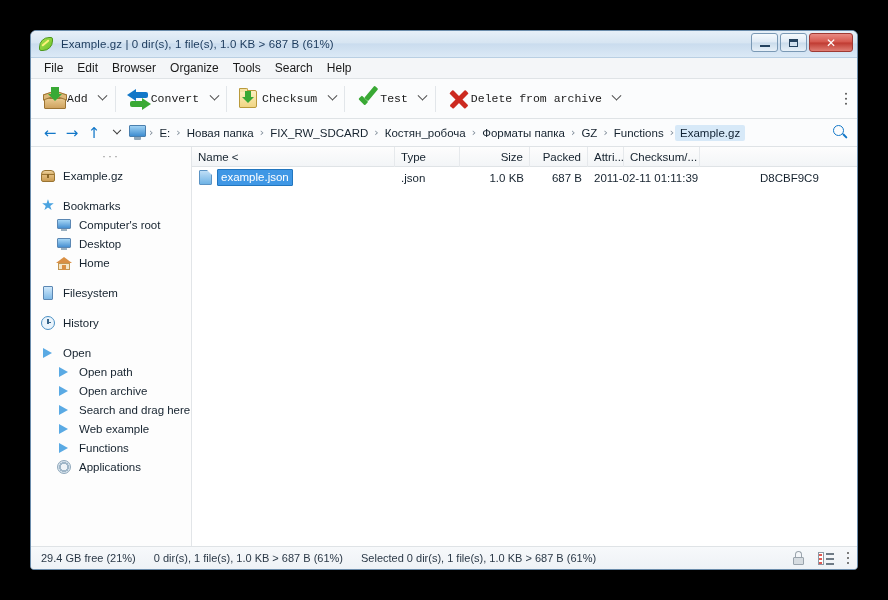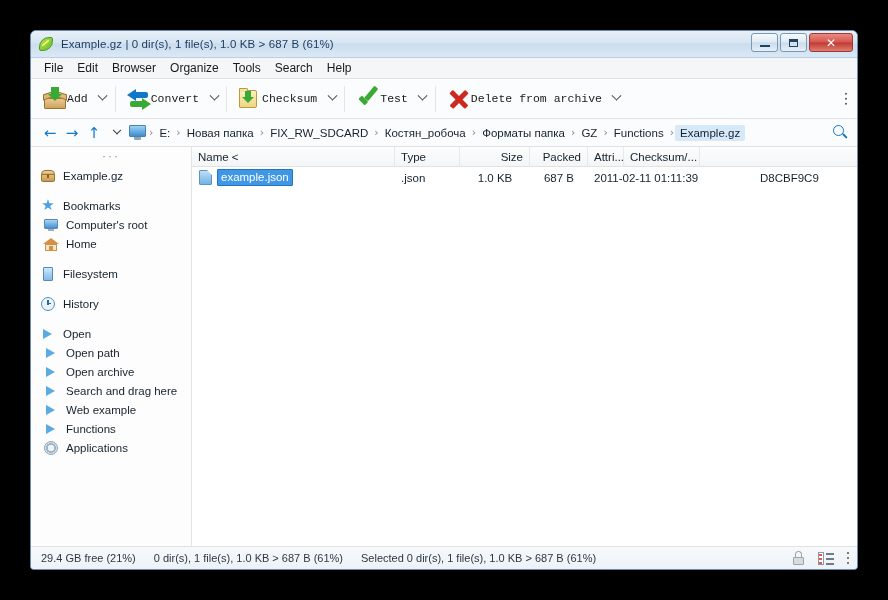--- a/index.html
+++ b/index.html
@@ -160,21 +160,21 @@
     background: #1277c8; transform: rotate(45deg); border-radius: 1px; }
   
   #body { flex: 1; display: flex; min-height: 0; background: #fff; }
   
   #sidebar {
     width: 161px; background: #fdfdfd; border-right: 1px solid #e2e5e8;
     padding-top: 4px; overflow: hidden; flex: none;
   }
   .side-dots { text-align: center; color: #8c8c8c; font-size: 12px; letter-spacing: 2px; height: 15px; line-height: 11px; }
   .side-row { display: flex; align-items: center; height: 19px; padding-left: 9px; cursor: default; }
-  .side-row.indent { padding-left: 12px; }
+  .side-row.indent { padding-left: 25px; }
   .side-label { font-size: 11.5px; color: #15222e; margin-left: 7px; white-space: nowrap; }
   .side-gap { height: 11px; }
   .ico16 { width: 16px; height: 16px; position: relative; flex: none; }
   
   .chest-b { position: absolute; left: 1px; top: 6px; width: 14px; height: 8px;
     background: linear-gradient(to bottom,#e3bd7f,#c99b52); border: 1px solid #9a7431; border-radius: 0 0 2px 2px; }
   .chest-t { position: absolute; left: 1px; top: 2px; width: 14px; height: 5px;
     background: linear-gradient(to bottom,#efd49f,#d9b271); border: 1px solid #9a7431; border-radius: 4px 4px 0 0; }
   .chest-lock { position: absolute; left: 7px; top: 6px; width: 2px; height: 4px; background: #8a6526; }
   
@@ -215,21 +215,21 @@
     font-size: 11.5px; color: #15222e; padding: 0 6px; height: 20px; line-height: 20px;
     border-right: 1px solid #e6e9ec; white-space: nowrap; overflow: hidden; cursor: default;
   }
   .col.right { text-align: right; }
   .row {
     height: 21px; display: flex; align-items: center; cursor: default;
   }
   .cell {
     font-size: 11.5px; color: #15222e; padding: 0 6px; white-space: nowrap; overflow: hidden;
   }
-  .cell.right { text-align: center; }
+  .cell.right { text-align: right; }
   .file-ico { width: 13px; height: 15px; position: relative; flex: none; margin-left: 7px; }
   .fi-page { position: absolute; left: 0; top: 0; width: 13px; height: 15px;
     background: linear-gradient(to bottom,#bfdef6,#6fb3e5); border: 1px solid #5b93c4; border-radius: 1px; }
   .fi-fold { position: absolute; right: 0; top: 0; width: 0; height: 0;
     border-left: 5px solid transparent; border-top: 5px solid #ffffff; }
   .name-sel {
     background: #3f97e5; color: #fff; border: 1px solid #2276bf; padding: 0 3px;
     font-size: 11.5px; line-height: 15px; margin-left: 5px; border-radius: 1px;
   }
   
@@ -416,20 +416,27 @@
             <i class="star">★</i>
           </span>
         <span class="side-label">Bookmarks</span>
       </div>
       <div class="side-row indent">
         <span class="ico16">
             <i class="mon-s"></i>
             <i class="mon-s-stand"></i>
           </span>
         <span class="side-label">Computer's root</span>
+      </div>
+      <div class="side-row indent">
+        <span class="ico16">
+            <i class="mon-s"></i>
+            <i class="mon-s-stand"></i>
+          </span>
+        <span class="side-label">Desktop</span>
       </div>
       <div class="side-row indent">
         <span class="ico16">
             <i class="house-roof"></i>
             <i class="house-body"></i>
             <i class="house-door"></i>
           </span>
         <span class="side-label">Home</span>
       </div>
       <div class="side-gap"></div>

